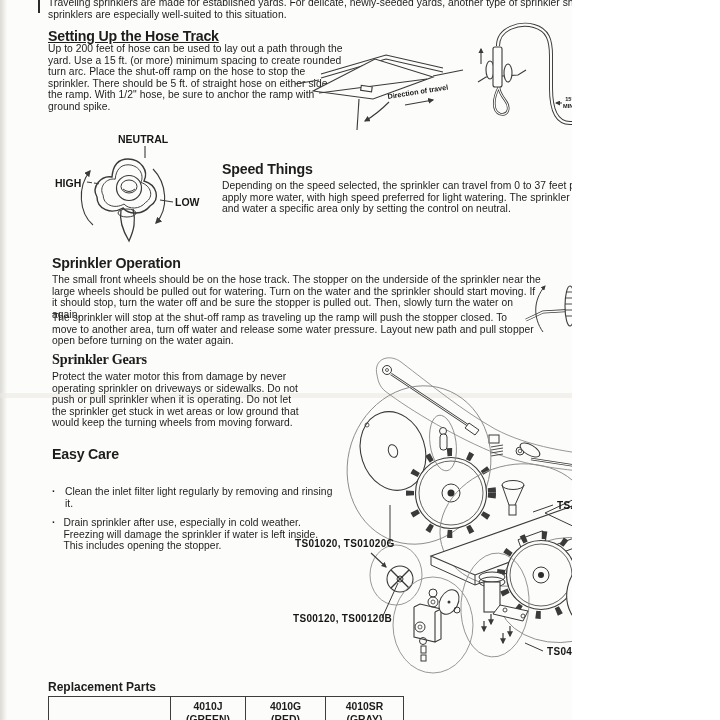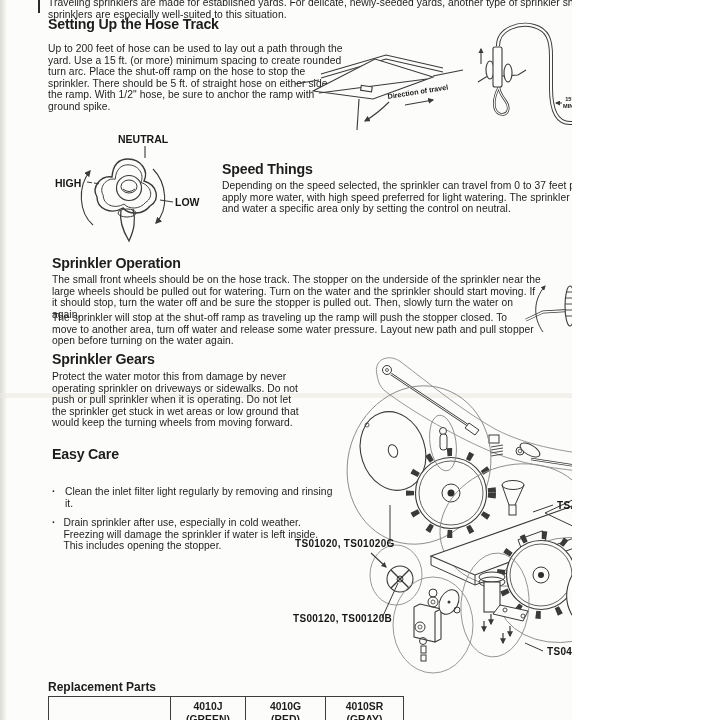--- a/index.html
+++ b/index.html
@@ -30,21 +30,21 @@
 </head>
 <body>
 
 <div class="page">
   <div class="edge-strip"></div>
   <div class="streak"></div>
   <div class="corner-line"></div>
 
   <div class="txt body" style="left:48px; top:-3px; width:668px;">Traveling sprinklers are made for established yards. For delicate, newly-seeded yards, another type of sprinkler should be used. Oscillating sprinklers are especially well-suited to this situation.</div>
 
-  <div class="txt h" style="left:48px; top:16px;">Setting Up the Hose Track</div>
+  <div class="txt h" style="left:48px; top:28px;text-decoration:underline;">Setting Up the Hose Track</div>
   <div class="txt body" style="left:48px; top:43px; width:298px;">Up to 200 feet of hose can be used to lay out a path through the yard. Use a 15 ft. (or more) minimum spacing to create rounded turn arc. Place the shut-off ramp on the hose to stop the sprinkler. There should be 5 ft. of straight hose on either side of the ramp. With 1/2" hose, be sure to anchor the ramp with ground spike.</div>
 
   <svg style="left:293px; top:42px;" width="192" height="105" viewBox="0 0 192 105">
     <defs>
       <marker id="ah1" viewBox="0 0 10 10" refX="8" refY="5" markerWidth="5.5" markerHeight="5.5" orient="auto-start-reverse">
         <path d="M0,0 L10,5 L0,10 z" fill="#3a3a3a"></path>
       </marker>
     </defs>
     <g stroke="#3a3a3a" stroke-width="1.1" fill="none">
       <line x1="2" y1="42" x2="26" y2="38"></line>
@@ -152,21 +152,21 @@
       <rect x="56" y="44" width="8" height="10" stroke-width="0.9"></rect>
       <circle cx="63" cy="50" r="8" stroke-width="1.1" fill="#fcfcfa"></circle>
       <line x1="63" y1="38" x2="63" y2="27" stroke-width="1.1" marker-end="url(#ah4)"></line>
       <polygon points="58,66 68,66 66,73 60,73" fill="#2e2e2e" stroke="none"></polygon>
       <line x1="63" y1="75" x2="63" y2="83" stroke-width="1.1" marker-end="url(#ah4)"></line>
       <path d="M 20,76 C 10,62 10,44 22,30" stroke-width="1" marker-end="url(#ah4)"></path>
       <path d="M 170,32 C 181,46 181,64 172,78" stroke-width="1" marker-end="url(#ah4)"></path>
     </g>
   </svg>
 
-  <div class="txt h" style="left:52px; top:351px;">Sprinkler Gears</div>
+  <div class="txt h" style="left:52px; top:351px;font-family:Liberation Serif, serif;">Sprinkler Gears</div>
   <div class="txt body" style="left:52px; top:371px; width:255px;">Protect the water motor this from damage by never operating sprinkler on driveways or sidewalks. Do not push or pull sprinkler when it is operating. Do not let the sprinkler get stuck in wet areas or low ground that would keep the turning wheels from moving forward.</div>
 
   <div class="txt h" style="left:52px; top:446px;">Easy Care</div>
   <div class="txt body" style="left:52px; top:486px; width:285px;">
     <div class="bullet-row">
       <span class="bullet">·</span>
       <span>Clean the inlet filter light regularly by removing and rinsing it.</span>
     </div>
     <div class="bullet-row">
       <span class="bullet">·</span>

